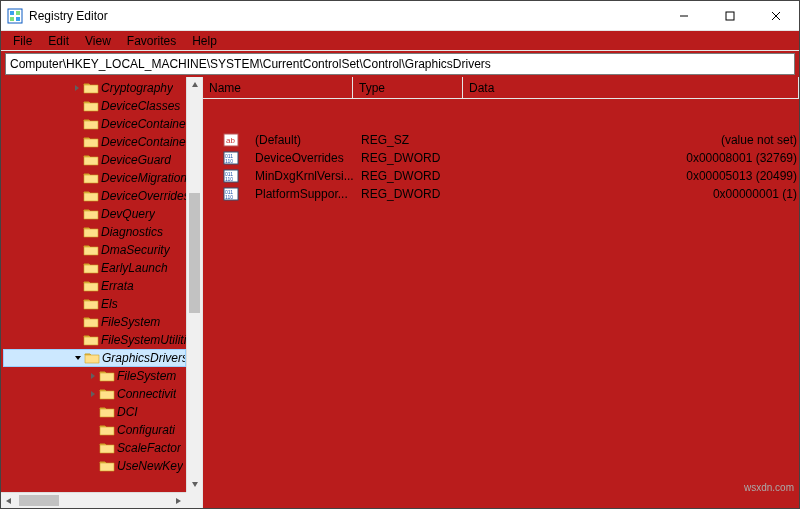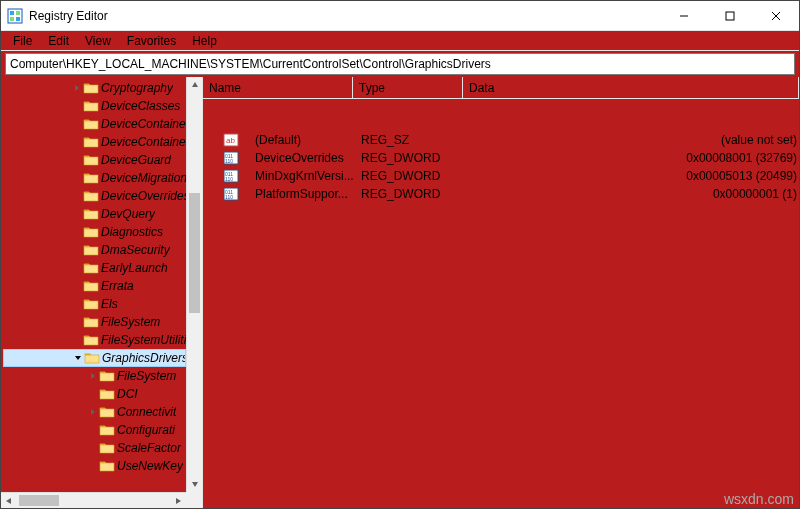--- a/index.html
+++ b/index.html
@@ -121,22 +121,22 @@
     height: 18px; display: flex; align-items: center;
     padding: 0 0 0 4px;
   }
   .list-row .cell { padding: 0 2px 0 4px; font-size: 12px; overflow: hidden; white-space: nowrap; text-overflow: ellipsis; }
   .cell-name { width: 150px; display: flex; align-items: center; }
   .cell-type { width: 110px; }
   .cell-data { flex: 1; text-align: right; }
   .valicon { width: 40px; height: 16px; margin-right: 4px; flex-shrink: 0; text-align: center; }
   
   .watermark {
-    position: absolute; right: 6px; bottom: 2px;
-    font-size: 14px; color: #aaa;
+    position: absolute; right: 6px; bottom: 16px;
+    font-size: 10px; color: #aaa;
     pointer-events: none;
   }
 </style>
 </head>
 <body>
 
 <div class="window">
 
   <div class="titlebar">
     <span class="icon">
@@ -378,43 +378,43 @@
               <span class="foldericon">
                 <svg width="16" height="14" viewBox="0 0 16 14">
                   <path d="M1 3 L1 12 L15 12 L15 4 L7 4 L6 3 Z" fill="#ffe08a" stroke="#c9a227" stroke-width="0.6"></path>
                   <path d="M1 3 L6 3 L7 4 L1 4 Z" fill="#e6b23c" stroke="#c9a227" stroke-width="0.6"></path>
                 </svg>
               </span>
               <span class="label">FileSystem</span>
             </div>
             <div class="tree-row">
               <span class="spacer" style="width:84px"></span>
-              <span class="chev"></span>
-              <span class="foldericon">
-                <svg width="16" height="14" viewBox="0 0 16 14">
-                  <path d="M1 3 L1 12 L15 12 L15 4 L7 4 L6 3 Z" fill="#ffe08a" stroke="#c9a227" stroke-width="0.6"></path>
-                  <path d="M1 3 L6 3 L7 4 L1 4 Z" fill="#e6b23c" stroke="#c9a227" stroke-width="0.6"></path>
-                </svg>
-              </span>
-              <span class="label">DCI</span>
-            </div>
-            <div class="tree-row">
-              <span class="spacer" style="width:84px"></span>
               <span class="chev">
                 <svg width="8" height="8">
                   <polygon points="2,1 6,4 2,7" fill="#606060"></polygon>
                 </svg>
               </span>
               <span class="foldericon">
                 <svg width="16" height="14" viewBox="0 0 16 14">
                   <path d="M1 3 L1 12 L15 12 L15 4 L7 4 L6 3 Z" fill="#ffe08a" stroke="#c9a227" stroke-width="0.6"></path>
                   <path d="M1 3 L6 3 L7 4 L1 4 Z" fill="#e6b23c" stroke="#c9a227" stroke-width="0.6"></path>
                 </svg>
               </span>
               <span class="label">Connectivit</span>
+            </div>
+            <div class="tree-row">
+              <span class="spacer" style="width:84px"></span>
+              <span class="chev"></span>
+              <span class="foldericon">
+                <svg width="16" height="14" viewBox="0 0 16 14">
+                  <path d="M1 3 L1 12 L15 12 L15 4 L7 4 L6 3 Z" fill="#ffe08a" stroke="#c9a227" stroke-width="0.6"></path>
+                  <path d="M1 3 L6 3 L7 4 L1 4 Z" fill="#e6b23c" stroke="#c9a227" stroke-width="0.6"></path>
+                </svg>
+              </span>
+              <span class="label">DCI</span>
             </div>
             <div class="tree-row">
               <span class="spacer" style="width:84px"></span>
               <span class="chev"></span>
               <span class="foldericon">
                 <svg width="16" height="14" viewBox="0 0 16 14">
                   <path d="M1 3 L1 12 L15 12 L15 4 L7 4 L6 3 Z" fill="#ffe08a" stroke="#c9a227" stroke-width="0.6"></path>
                   <path d="M1 3 L6 3 L7 4 L1 4 Z" fill="#e6b23c" stroke="#c9a227" stroke-width="0.6"></path>
                 </svg>
               </span>

